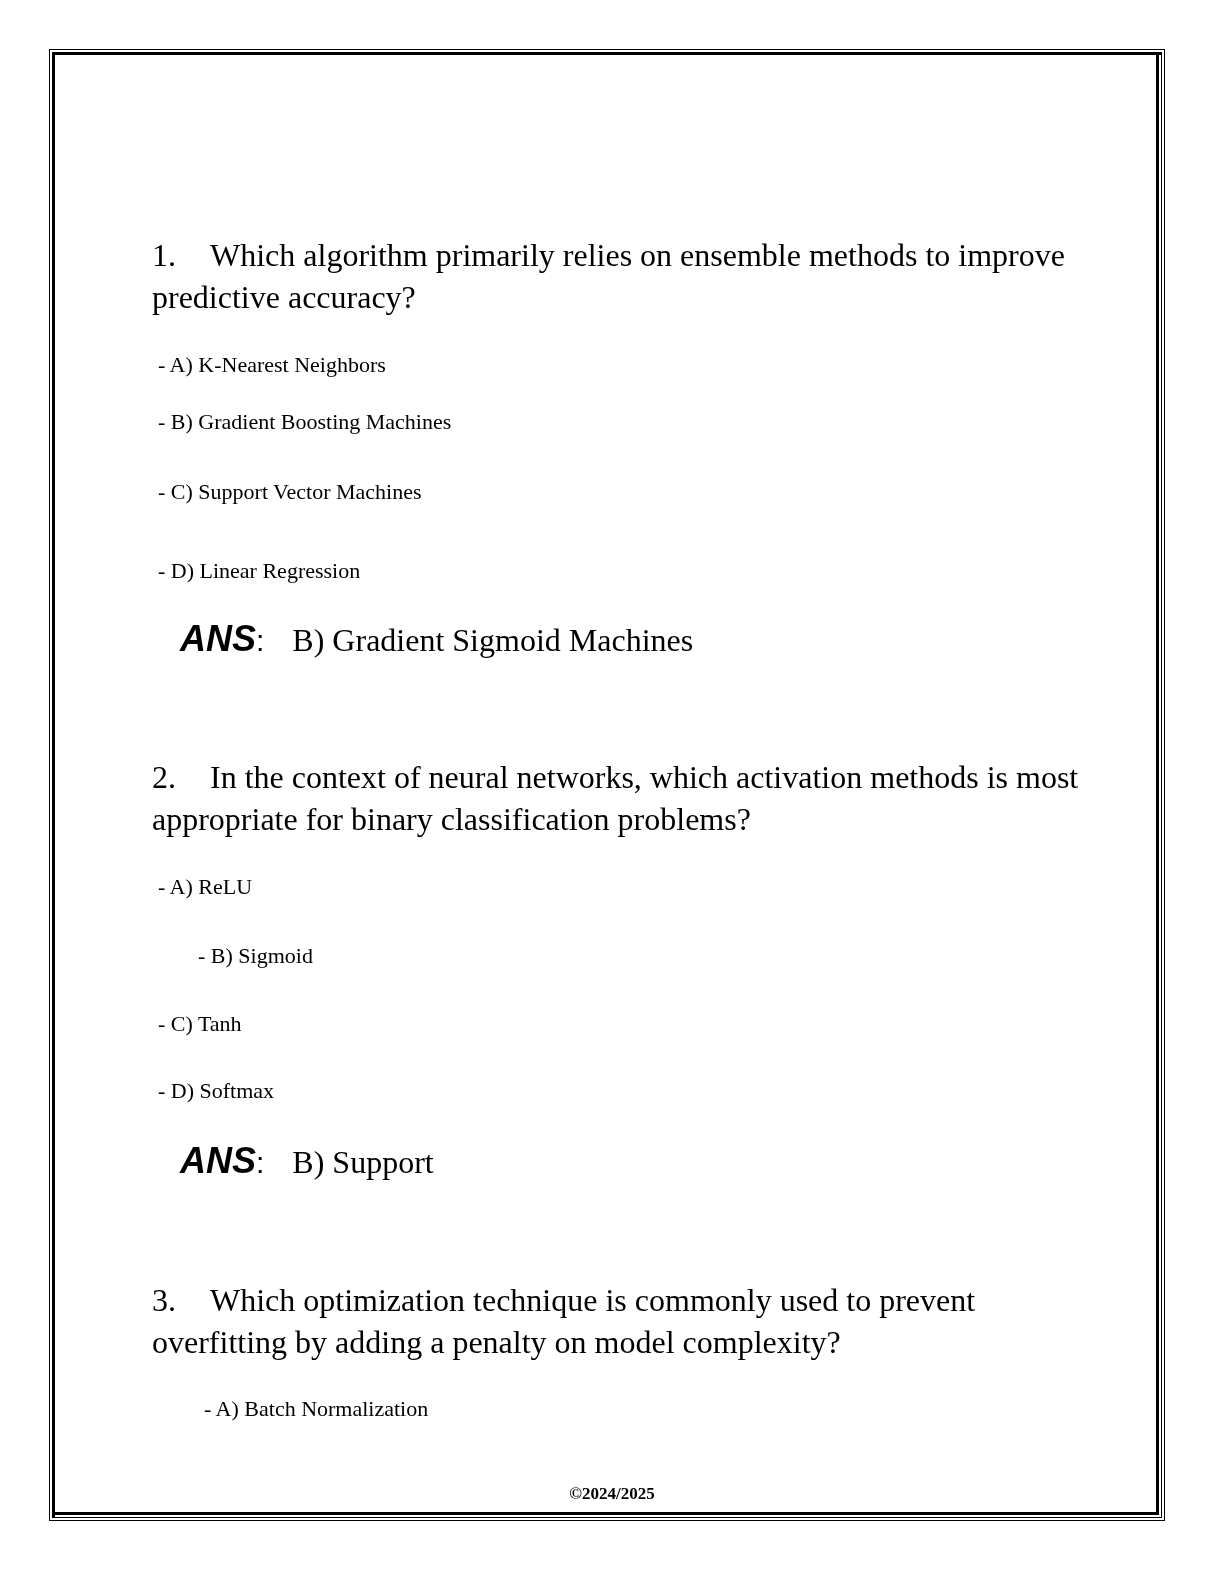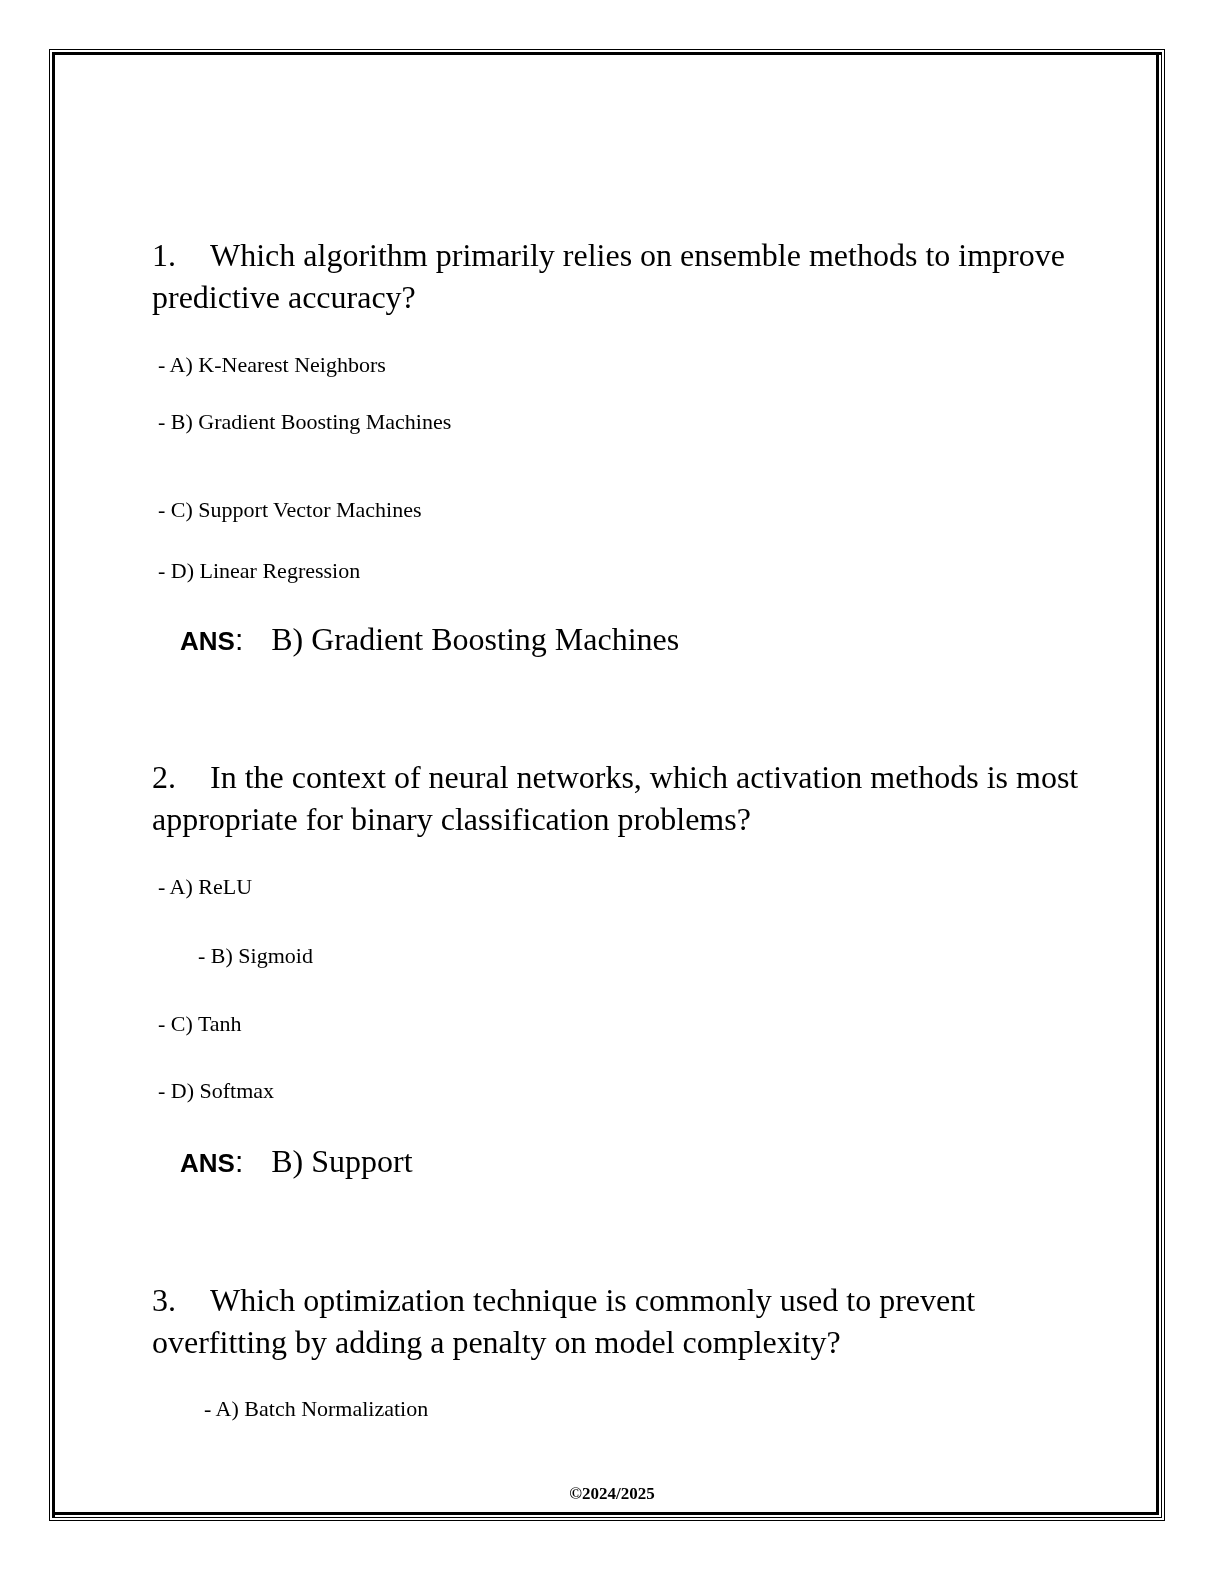--- a/index.html
+++ b/index.html
@@ -79,21 +79,22 @@
     .answer {
       position: absolute;
       left: 48px;
       font-size: 32px;
       line-height: 40px;
       white-space: nowrap;
     }
     .answer .ans-label {
       font-family: "Liberation Sans", "DejaVu Sans", sans-serif;
       font-weight: bold;
-      font-size: 26px;
+      font-style: italic;
+      font-size: 36px;
     }
     .answer .ans-colon {
       font-family: "Liberation Sans", "DejaVu Sans", sans-serif;
       font-size: 30px;
       margin-right: 28px;
     }
     .footer {
       position: absolute;
       left: 0;
       width: 1224px;
@@ -111,24 +112,24 @@
 <div class="frame-mid"></div>
 <div class="frame-inner"></div>
 
 <div class="content">
 
   <div class="question" style="top:234px;">
     <span class="num">1.</span><span>Which algorithm primarily relies on ensemble methods to improve predictive accuracy?</span>
   </div>
   <div class="option" style="top:345px;">- A) K-Nearest Neighbors</div>
   <div class="option" style="top:402px;">- B) Gradient Boosting Machines</div>
-  <div class="option" style="top:490px;">- C) Support Vector Machines</div>
+  <div class="option" style="top:472px;">- C) Support Vector Machines</div>
   <div class="option" style="top:551px;">- D) Linear Regression</div>
   <div class="answer" style="top:619px;">
-    <span class="ans-label">ANS</span><span class="ans-colon">:</span><span>B) Gradient Boosting Machines</span>
+    <span class="ans-label">ANS</span><span class="ans-colon">:</span><span>B) Gradient Sigmoid Machines</span>
   </div>
 
   <div class="question" style="top:756px;">
     <span class="num">2.</span><span>In the context of neural networks, which activation methods is most appropriate for binary classification problems?</span>
   </div>
   <div class="option" style="top:867px;">- A) ReLU</div>
   <div class="option" style="top:936px;margin-left:40px;">- B) Sigmoid</div>
   <div class="option" style="top:1004px;">- C) Tanh</div>
   <div class="option" style="top:1071px;">- D) Softmax</div>
   <div class="answer" style="top:1141px;">

